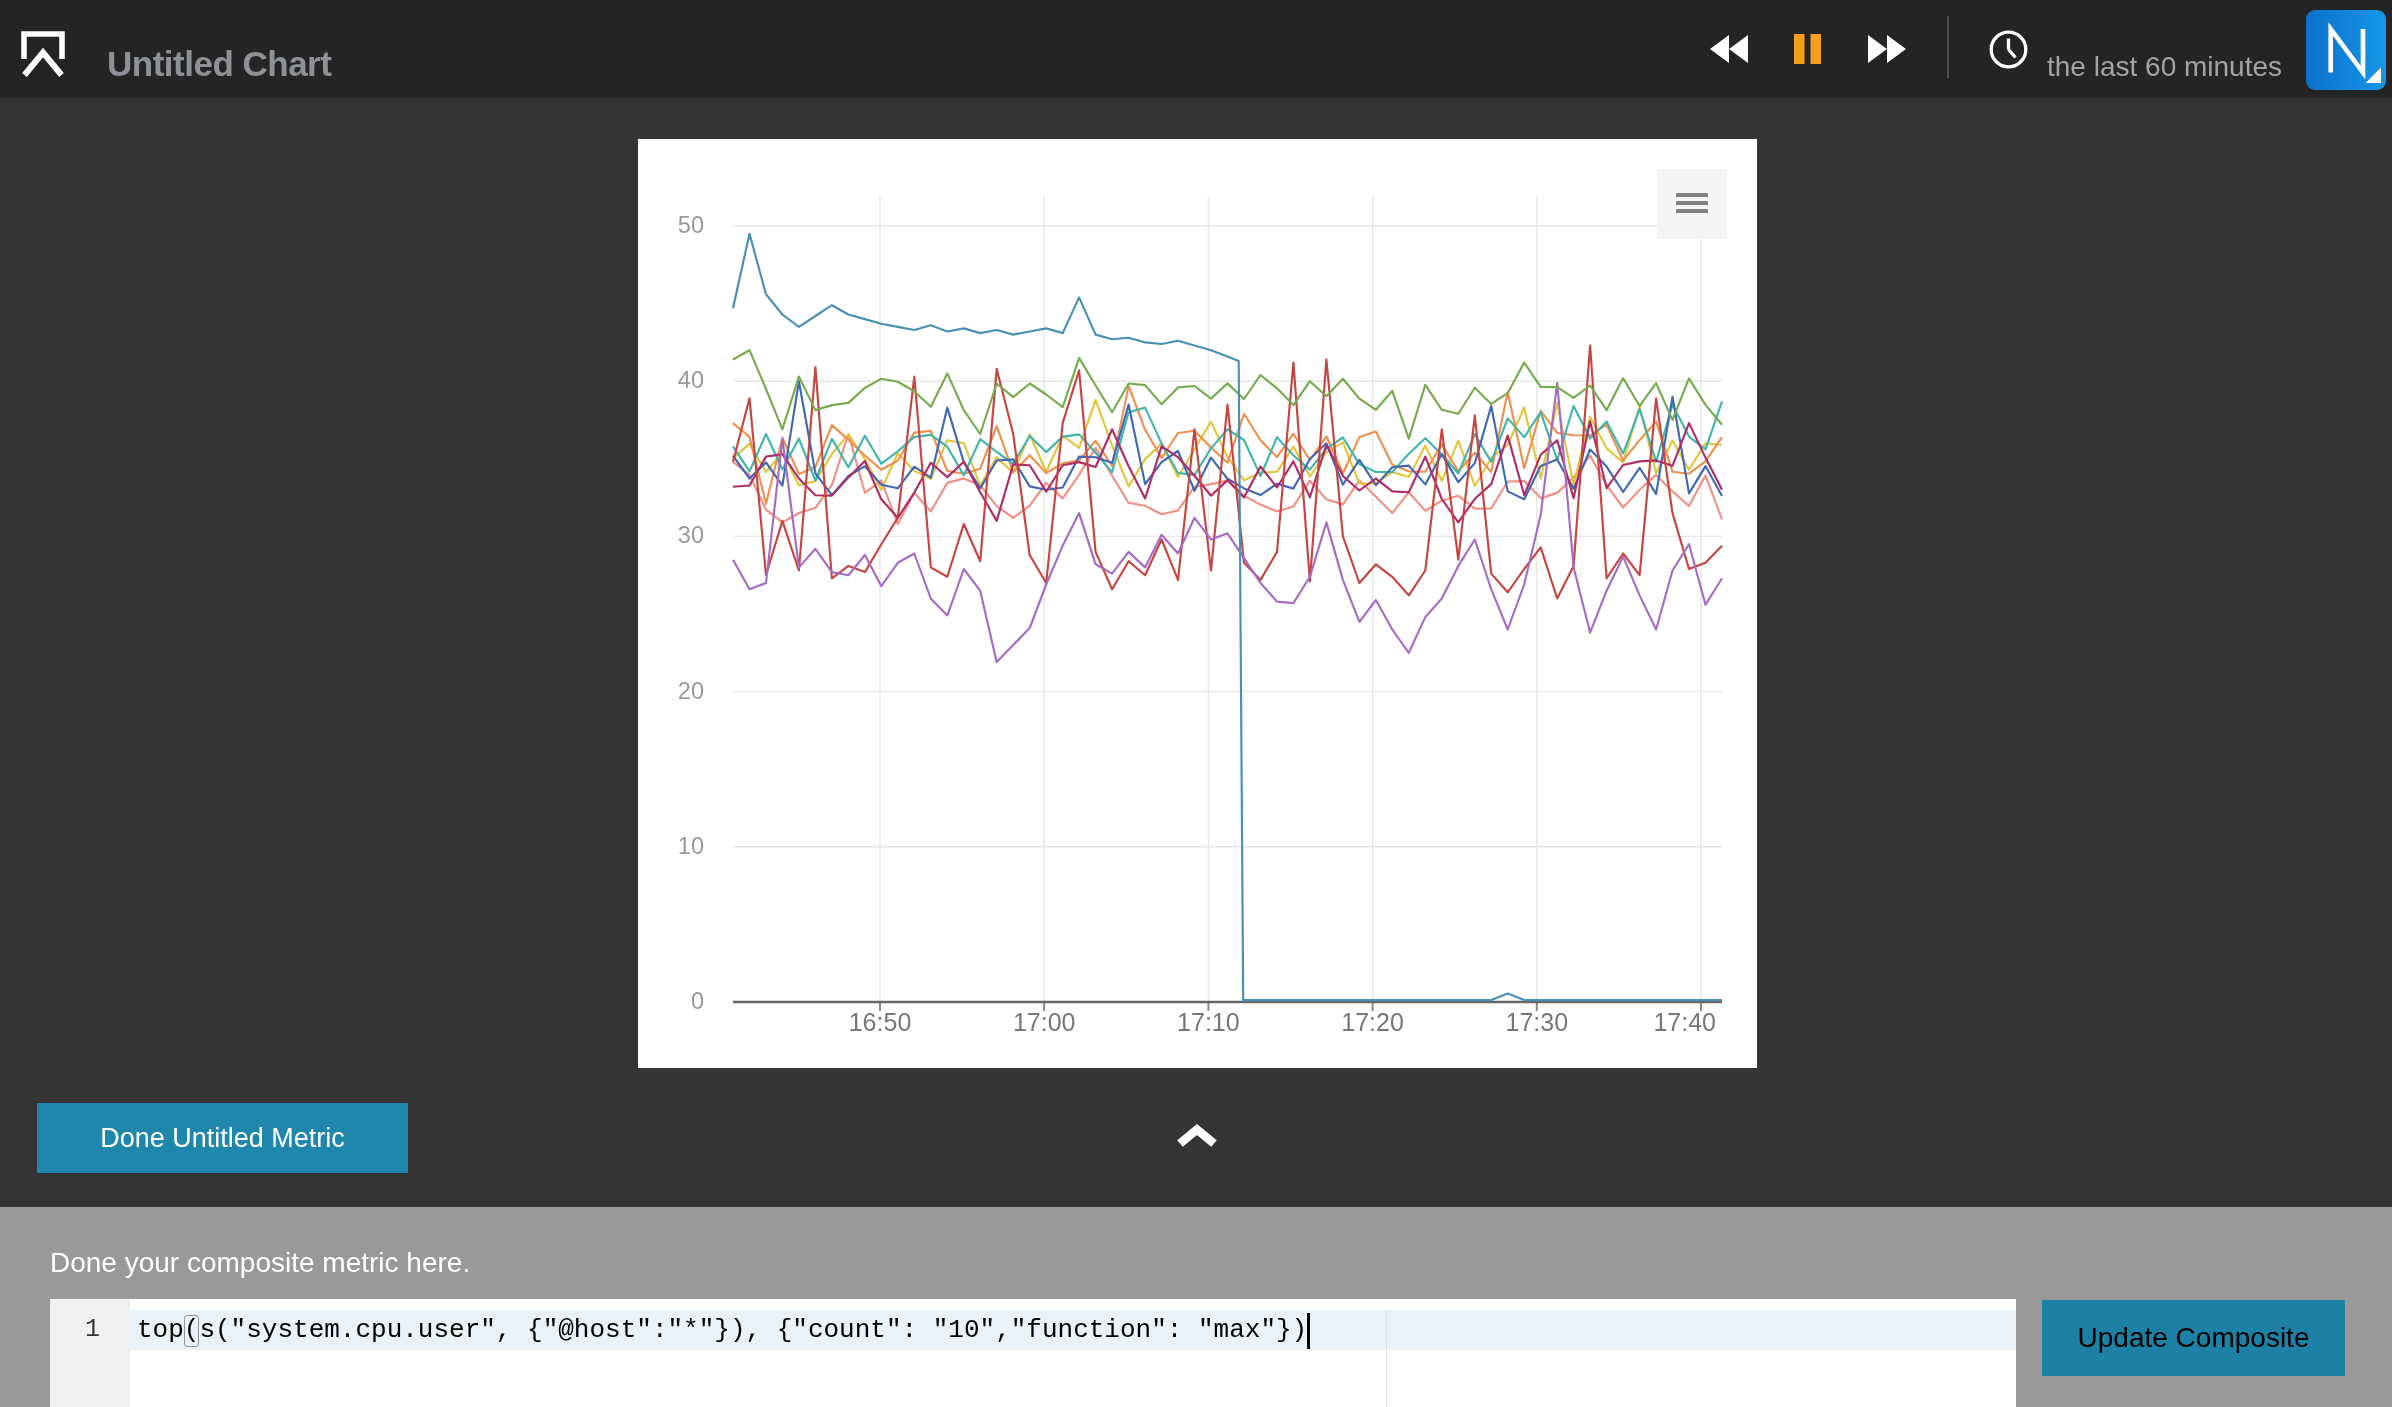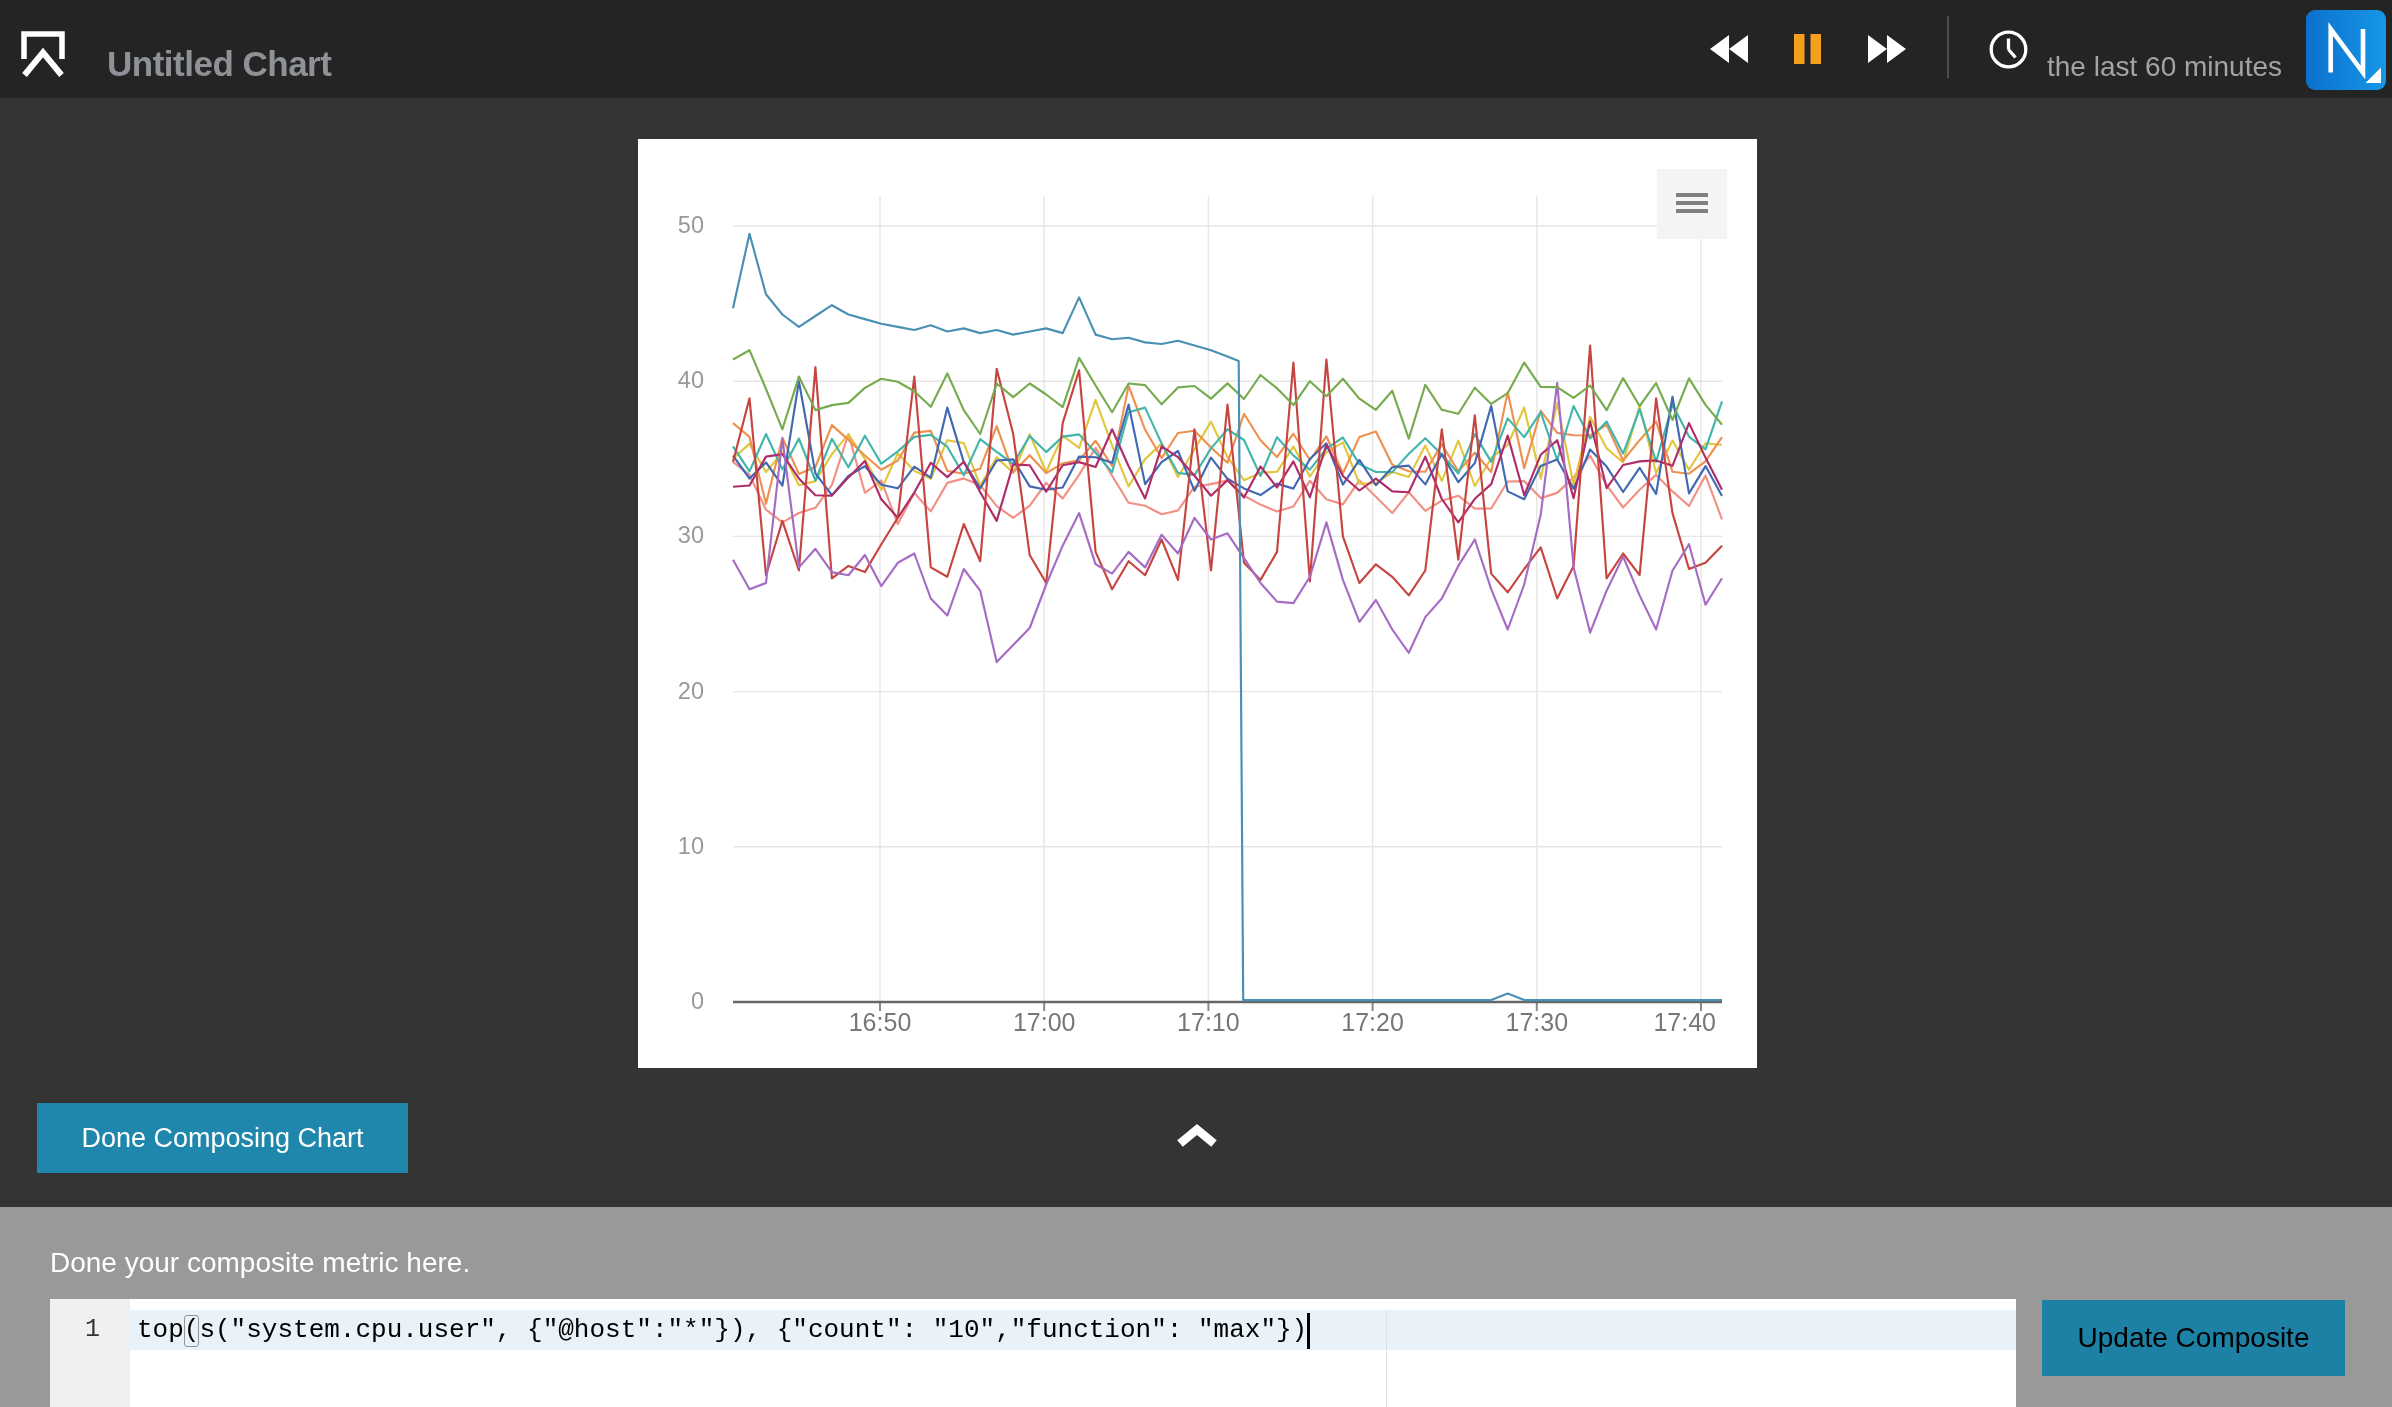--- a/index.html
+++ b/index.html
@@ -107,21 +107,21 @@
 <polyline points="95.0,220.5 111.5,211.2 128.0,250.0 144.4,290.3 160.9,237.5 177.4,271.1 193.9,266.1 210.4,263.9 226.9,248.9 243.3,239.7 259.8,242.7 276.3,252.3 292.8,267.8 309.3,234.4 325.8,271.2 342.2,295.0 358.7,244.5 375.2,258.2 391.7,244.5 408.2,255.5 424.7,268.1 441.1,218.9 457.6,246.5 474.1,273.2 490.6,244.5 507.1,246.1 523.6,265.3 540.0,248.4 556.5,247.0 573.0,259.6 589.5,244.4 606.0,260.0 622.5,236.0 639.0,249.3 655.4,266.1 671.9,242.2 688.4,257.3 704.9,239.7 721.4,259.7 737.9,270.8 754.3,251.8 770.8,299.6 787.3,245.9 803.8,270.8 820.3,274.8 836.8,248.7 853.2,264.9 869.7,254.2 886.2,223.6 902.7,247.9 919.2,248.1 935.6,258.8 952.1,246.5 968.6,271.2 985.1,239.1 1001.6,267.0 1018.1,244.1 1034.5,281.0 1051.0,239.4 1067.5,265.9 1084.0,285.7" stroke="#76ab4f"></polyline>
 <polyline points="95.0,169.3 111.5,94.8 128.0,155.3 144.4,175.5 160.9,187.9 177.4,177.0 193.9,166.2 210.4,175.5 226.9,180.1 243.3,184.8 259.8,187.9 276.3,191.0 292.8,186.3 309.3,192.5 325.8,189.4 342.2,194.1 358.7,191.0 375.2,195.6 391.7,192.5 408.2,189.4 424.7,194.1 441.1,158.4 457.6,195.6 474.1,200.3 490.6,198.7 507.1,203.4 523.6,205.0 540.0,201.8 556.5,206.5 573.0,211.2 589.5,217.4 600.7,222.0 605.2,861.1 622.5,861.1 639.0,861.1 655.4,861.1 671.9,861.1 688.4,861.1 704.9,861.1 721.4,861.1 737.9,861.1 754.3,861.1 770.8,861.1 787.3,861.1 803.8,861.1 820.3,861.1 836.8,861.1 853.2,861.1 869.7,854.5 886.2,861.1 902.7,861.1 919.2,861.1 935.6,861.1 952.1,861.1 968.6,861.1 985.1,861.1 1001.6,861.1 1018.1,861.1 1034.5,861.1 1051.0,861.1 1067.5,861.1 1084.0,861.1" stroke="#4a90b4"></polyline>
 </g>
 </svg>
 <div id="burger">
       <div class="bbar" style="top:24px"></div>
       <div class="bbar" style="top:32px"></div>
       <div class="bbar" style="top:40px"></div>
     </div>
 </div>
-<div id="donebtn" class="abs">Done Composing Chart</div>
+<div id="donebtn" class="abs">Done Untitled Metric</div>
 <svg class="abs" style="left:1174px;top:1119px" width="46" height="32" viewBox="0 0 46 32">
 <path d="M6 24.5 L23 10.5 L40 24.5" fill="none" stroke="#fff" stroke-width="8.6"></path>
 </svg>
 <div id="graypanel" class="abs"></div>
 <div id="buildlabel" class="abs">Done your composite metric here.</div>
 <div id="editor" class="abs">
 <div id="activeline"></div>
 <div id="printmargin"></div>
 <div id="gutter">
       <div id="lnum">1</div>

